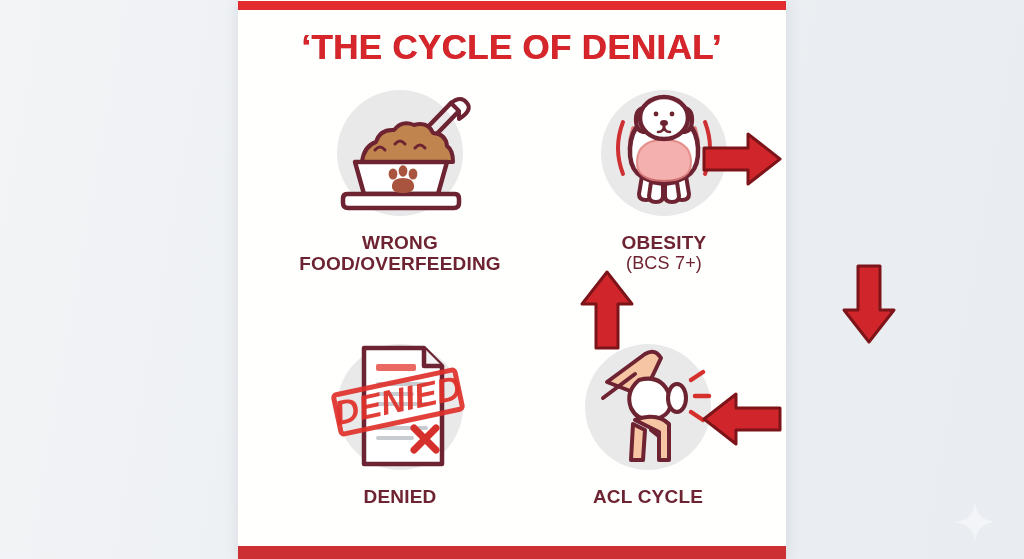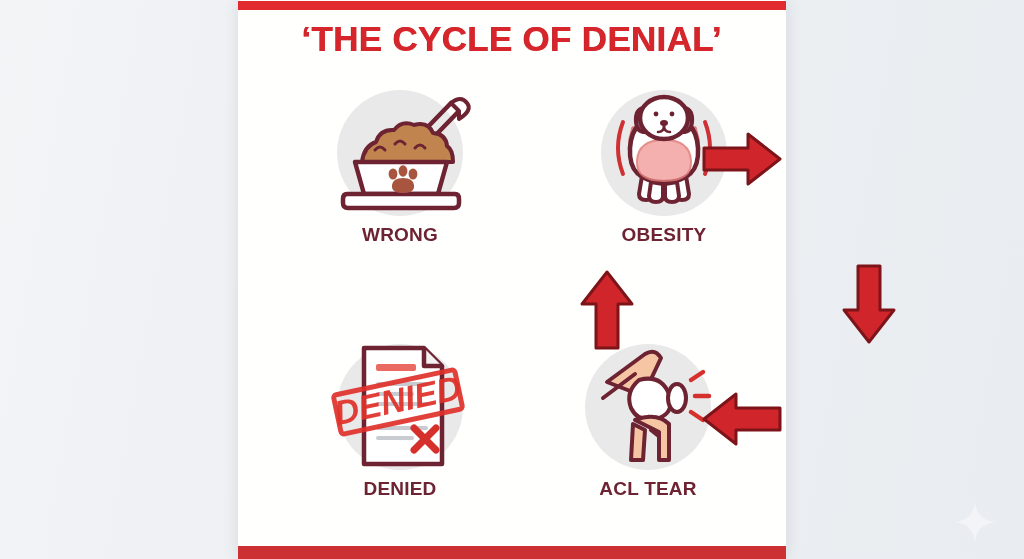--- a/index.html
+++ b/index.html
@@ -29,21 +29,21 @@
   .bar {
     position: absolute;
     left: 0; width: 548px;
     background: #cf3033;
   }
   .bar-top { top: 1px; height: 9px; background:#e12b2f; }
   .bar-bottom { bottom: 0; height: 13px; background:#cc3033; }
 
   .title {
     position: absolute;
-    left: 0; top: 19px;
+    left: 0; top: 27px;
     width: 548px;
     text-align: center;
     font-size: 35px;
     font-weight: bold;
     letter-spacing: .3px;
     color: #d6262b;
     text-shadow: 1px 1px 0 rgba(255,255,255,.6), -0.5px -0.5px 0 #b81d22;
     white-space: nowrap;
   }
 
@@ -63,21 +63,21 @@
     position: absolute;
     left: 50%; top: 4px;
     transform: translateX(-50%);
     width: 126px; height: 126px;
     border-radius: 50%;
     background: #e9e9ea;
   }
   .icon-svg { position: absolute; left: 50%; top: 0; transform: translateX(-50%); }
 
   .label {
-    margin-top: 6px;
+    margin-top: 14px;
     color: #6d2331;
     font-weight: bold;
     font-size: 19px;
     line-height: 21px;
     letter-spacing: .2px;
   }
   .label .sub { font-weight: normal; font-size: 18px; display:block; }
   .label .l2 { display: block; }
 
   
@@ -124,20 +124,21 @@
         <g fill="#a9543f">
           <ellipse cx="68" cy="88" rx="4.4" ry="5.6"></ellipse>
           <ellipse cx="78" cy="85" rx="4.4" ry="5.8"></ellipse>
           <ellipse cx="88" cy="88" rx="4.4" ry="5.6"></ellipse>
           <path d="M78 92 q10 0 11 7 q1 8 -11 8 q-12 0 -11 -8 q1 -7 11 -7 Z"></path>
         </g>
       </svg>
     </div>
     <div class="label">
       <span>WRONG</span>
+      <span class="l2">FOOD/OVERFEEDING</span>
     </div>
   </div>
 
   <div class="node node-tr">
     <div class="icon-wrap">
       <div class="disc"></div>
       <svg class="icon-svg" width="150" height="132" viewBox="0 0 150 132">
 
         <path d="M34 36 q-10 26 0 52" stroke="#cf3033" stroke-width="4" fill="none" stroke-linecap="round"></path>
         <path d="M44 42 q-7 20 0 40" stroke="#e07b78" stroke-width="3.5" fill="none" stroke-linecap="round"></path>
@@ -159,20 +160,21 @@
         <ellipse cx="75" cy="32" rx="24" ry="21" fill="#ffffff" stroke="#6d2331" stroke-width="4.5"></ellipse>
         <circle cx="67" cy="28" r="2.4" fill="#6d2331"></circle>
         <circle cx="83" cy="28" r="2.4" fill="#6d2331"></circle>
         <path d="M75 34 q-4 0 -4 3 q0 3 4 3 q4 0 4 -3 q0 -3 -4 -3 Z" fill="#6d2331"></path>
         <path d="M75 40 q0 6 -6 6" stroke="#6d2331" stroke-width="2.6" fill="none" stroke-linecap="round"></path>
         <path d="M75 40 q0 6 6 6" stroke="#6d2331" stroke-width="2.6" fill="none" stroke-linecap="round"></path>
       </svg>
     </div>
     <div class="label">
       <span>OBESITY</span>
+      <span class="sub">(BCS 7+)</span>
     </div>
   </div>
 
   <div class="node node-bl">
     <div class="icon-wrap">
       <div class="disc"></div>
       <svg class="icon-svg" width="160" height="135" viewBox="0 0 160 135">
 
         <path d="M44 8 L104 8 L122 26 L122 124 L44 124 Z" fill="#ffffff" stroke="#6d2331" stroke-width="4.5" stroke-linejoin="round"></path>
         <path d="M104 8 L104 26 L122 26" fill="#f3f3f3" stroke="#6d2331" stroke-width="4.5" stroke-linejoin="round"></path>
@@ -219,21 +221,21 @@
         <path d="M60 84 L58 120 L70 120 L72 90 Z" fill="#f6c6a4" stroke="#6d2331" stroke-width="4" stroke-linejoin="round"></path>
 
         <g stroke="#d6302c" stroke-width="4.5" stroke-linecap="round">
           <path d="M118 40 L130 32"></path>
           <path d="M122 56 L136 56"></path>
           <path d="M118 72 L130 80"></path>
         </g>
       </svg>
     </div>
     <div class="label">
-      <span>ACL TEAR</span>
+      <span>ACL CYCLE</span>
     </div>
   </div>
 
   <div class="arrow a-right">
     <svg width="84" height="62" viewBox="0 0 84 62">
       <path d="M4 20 L48 20 L48 6 L80 31 L48 56 L48 42 L4 42 Z" fill="#d0262b" stroke="#7d1419" stroke-width="3" stroke-linejoin="round"></path>
     </svg>
   </div>
 
   <div class="arrow a-down">

